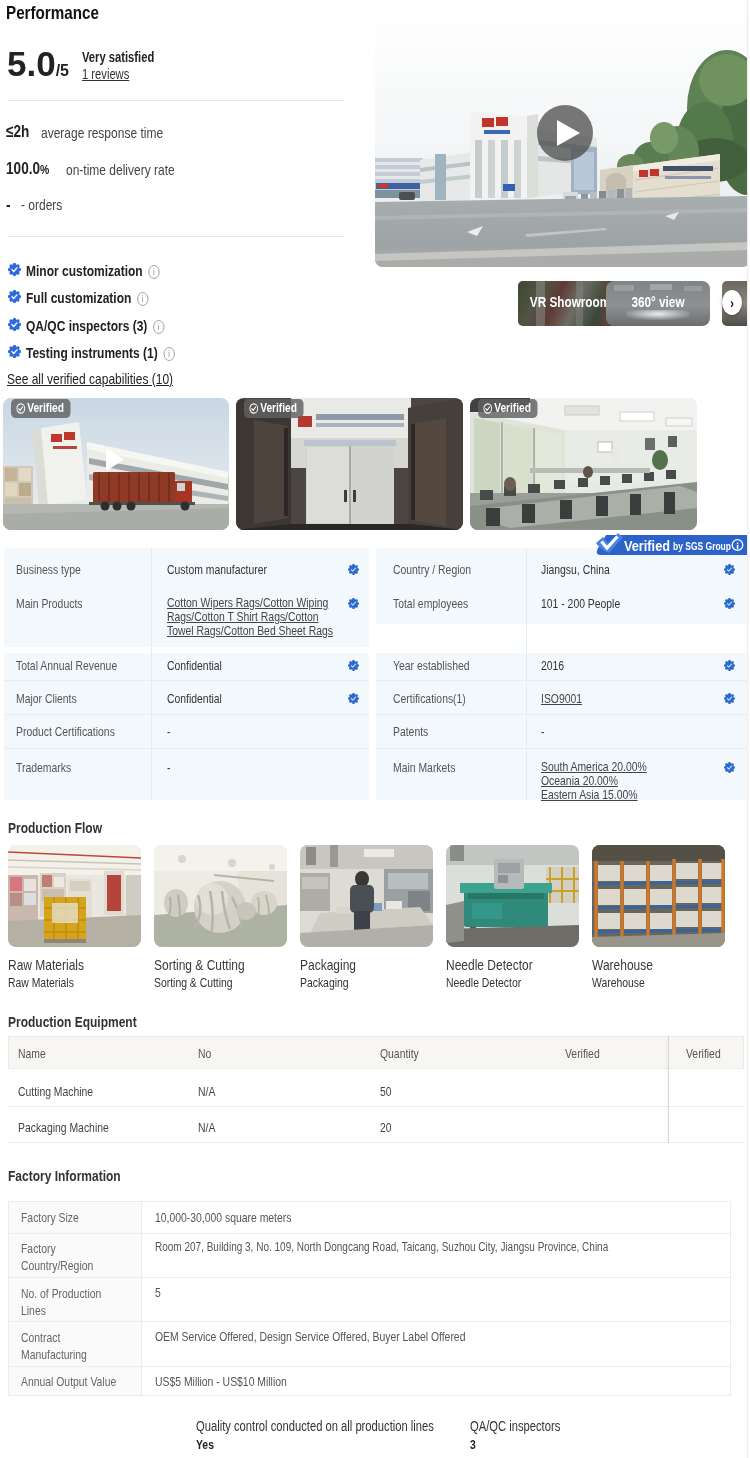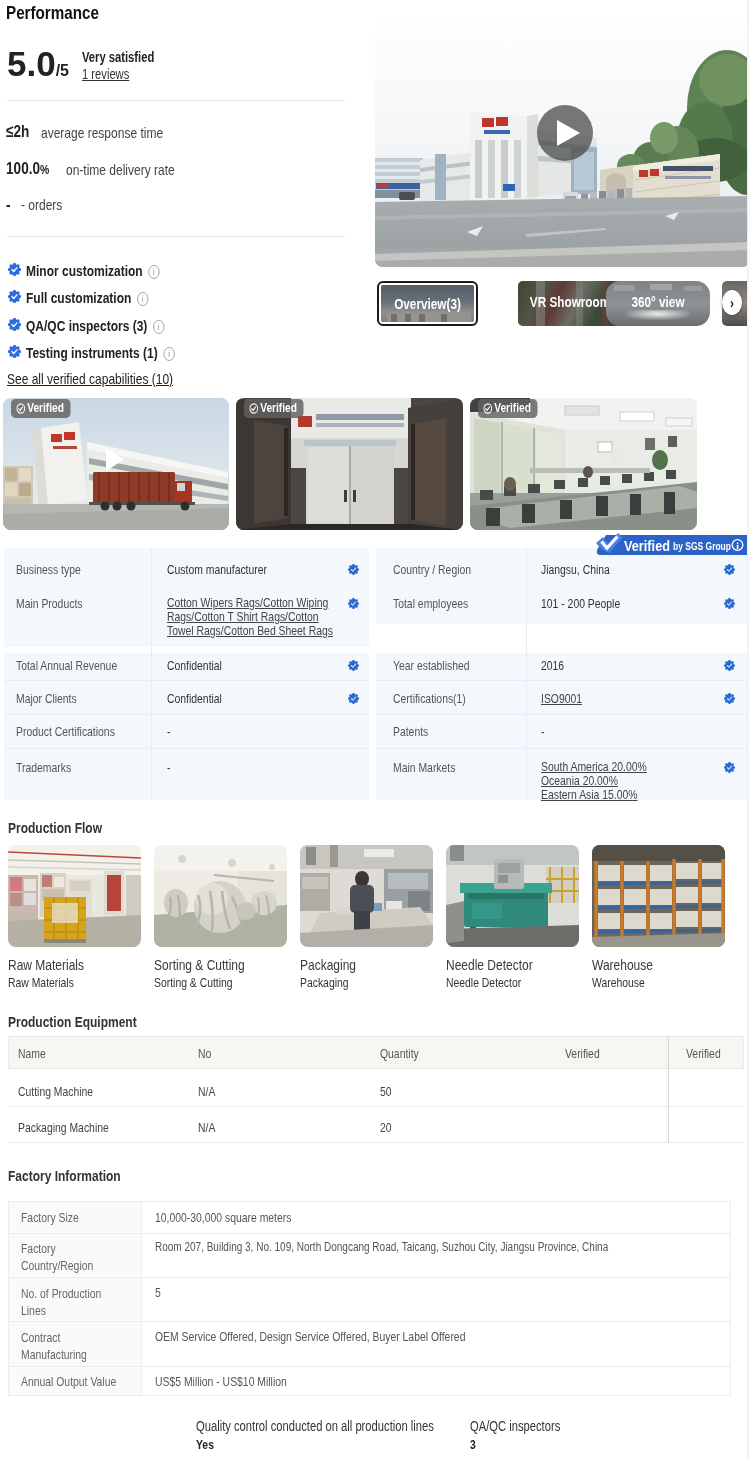--- a/index.html
+++ b/index.html
@@ -193,42 +193,31 @@
 
 <polygon points="150,214 230,208 232,210 152,217" fill="#c2c4c4"></polygon>
 <polygon points="92,212 108,206 102,216" fill="#eceeee"></polygon>
 <polygon points="290,196 304,192 299,200" fill="#e8eaea"></polygon>
 
 <circle cx="190" cy="113" r="28" fill="#4b4b4b" opacity="0.75"></circle>
 <polygon points="182,100 205,113 182,126" fill="#fff"></polygon>
 </svg>
 </div>
 
-<div class="abs" style="left:377px;top:281px;width:101px;height:45px;border:2.5px solid #1a1a1a;border-radius:6px;box-sizing:border-box;background:#fff;padding:2px;">
-  <div style="width:100%;height:100%;border-radius:2px;overflow:hidden;position:relative;background:linear-gradient(180deg,#73818f 0%,#96a1ab 45%,#d5d0c8 72%,#bfb9b0 100%);">
-    <div style="position:absolute;left:6px;top:27px;width:84px;height:11px;background:#ded9d0;"></div>
-    <div style="position:absolute;left:10px;top:29px;width:6px;height:8px;background:#a89e90;"></div>
-    <div style="position:absolute;left:24px;top:29px;width:6px;height:8px;background:#a89e90;"></div>
-    <div style="position:absolute;left:38px;top:29px;width:6px;height:8px;background:#a89e90;"></div>
-    <div style="position:absolute;left:60px;top:29px;width:6px;height:8px;background:#a89e90;"></div>
-    <div style="position:absolute;inset:0;background:rgba(30,34,40,.38);"></div>
-    <div style="position:absolute;left:0;right:0;top:11px;text-align:center;color:#fff;font-size:14px;font-weight:bold;transform:scaleX(0.84);">Overview(3)</div>
-  </div>
-</div>
 
 <div class="abs" style="left:490px;top:281px;width:104px;height:45px;border-radius:5px;overflow:hidden;position:absolute;margin-left:28px;">
   <div style="position:absolute;inset:0;background:linear-gradient(115deg,#55663f 0%,#7a7a60 22%,#8f5044 38%,#a8a494 55%,#51684a 75%,#7e564a 100%);"></div>
   <div style="position:absolute;left:18px;top:0;width:9px;height:45px;background:rgba(225,225,215,.5);"></div>
   <div style="position:absolute;left:58px;top:0;width:7px;height:45px;background:rgba(218,222,212,.4);"></div>
   <div style="position:absolute;left:84px;top:0;width:6px;height:45px;background:rgba(200,80,60,.35);"></div>
   <div style="position:absolute;inset:0;background:rgba(28,30,34,.42);"></div>
   <div style="position:absolute;left:0;right:0;top:13px;text-align:center;color:#fff;font-size:14px;font-weight:bold;transform:scaleX(0.84);">VR Showroom</div>
 </div>
 
-<div class="abs" style="left:606px;top:281px;width:104px;height:45px;border-radius:14px;overflow:hidden;position:absolute;">
+<div class="abs" style="left:606px;top:281px;width:104px;height:45px;border-radius:8px;overflow:hidden;position:absolute;">
   <div style="position:absolute;inset:0;background:linear-gradient(180deg,#808486 0%,#8e9193 55%,#6a6e70 100%);"></div>
   <div style="position:absolute;left:8px;top:4px;width:20px;height:6px;background:#9b9ea0;"></div>
   <div style="position:absolute;left:44px;top:3px;width:22px;height:6px;background:#a2a5a7;"></div>
   <div style="position:absolute;left:78px;top:5px;width:18px;height:5px;background:#989b9d;"></div>
   <div style="position:absolute;left:20px;top:29px;width:64px;height:10px;background:radial-gradient(ellipse at 50% 40%,rgba(255,255,255,.85) 0%,rgba(255,255,255,.2) 60%,rgba(255,255,255,0) 80%);"></div>
   <div style="position:absolute;left:0;right:0;top:13px;text-align:center;color:#fff;font-size:14px;font-weight:bold;transform:scaleX(0.84);">360° view</div>
 </div>
 
 <div class="abs" style="left:722px;top:281px;width:28px;height:45px;border-radius:5px 0 0 5px;overflow:hidden;background:linear-gradient(180deg,#6b6560 0%,#8d8781 50%,#4e4a46 100%);"></div>
 

